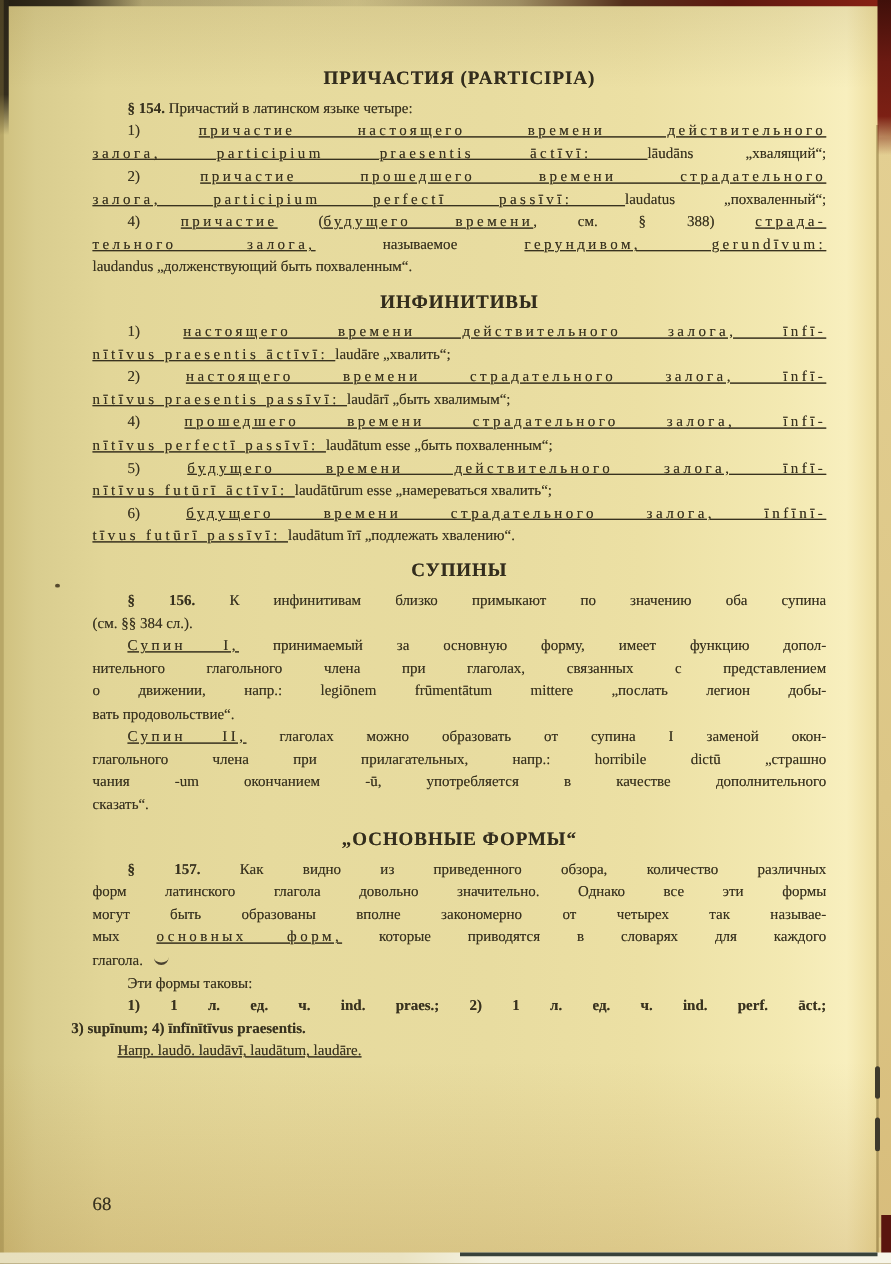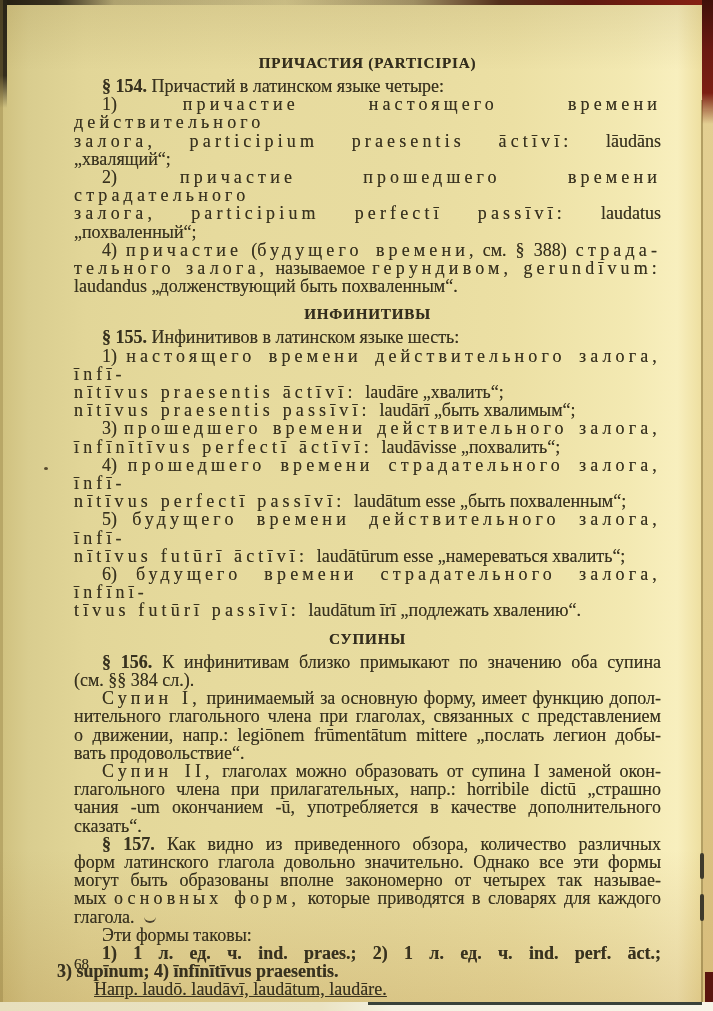--- a/index.html
+++ b/index.html
@@ -13,28 +13,28 @@
   }
   .textblock{position:absolute;left:74px;top:0;width:587px;padding-top:53px;}
   .heading{
     font-weight:bold;font-size:15.2px;line-height:20px;text-align:center;
     letter-spacing:.05em;margin:9px 0 4px;color:#332d1d;
     text-shadow:0 0 .5px rgba(50,42,25,.6);
   }
   .heading:first-child{margin-top:0;}
   .para{margin:0;}
   .ln{
-    font-size:18px;line-height:18.2px;color:#38321f;
+    font-size:12px;line-height:18.2px;color:#38321f;
     text-shadow:0 0 .5px rgba(50,42,25,.55);
   }
   .ln.just{text-align:justify;text-align-last:justify;}
   .in1{text-indent:28px;}
   .in2{margin-left:-17px;}
   .in3{text-indent:20px;text-decoration:underline;}
-  .sp{letter-spacing:.23em;}
+  .sp{letter-spacing:.23em;text-decoration:underline;}
   .bd{font-weight:bold;}
   .penmark{
     display:inline-block;width:12px;height:7px;margin-left:9px;
     border-bottom:2px solid #4a4230;border-radius:0 0 10px 10px;
   }
   .pagenum{position:absolute;left:74px;top:956px;font-size:15px;color:#38321f;text-shadow:0 0 .5px rgba(50,42,25,.55);}
   
   .edge-top{position:absolute;left:0;top:0;width:713px;height:5px;
     background:linear-gradient(90deg,#241e12 0%,#3a3220 8%,rgba(60,50,30,.25) 16%,rgba(60,50,30,.10) 40%,rgba(70,50,30,.40) 58%,#54301c 70%,#5e1a10 82%,#8a2114 100%);}
   .edge-left-dark{position:absolute;left:0;top:0;width:7px;height:108px;
@@ -71,32 +71,26 @@
         <div class="ln just in1"><span class="">2) </span><span class="sp">причастие прошедшего времени страдательного</span></div>
         <div class="ln just"><span class="sp">залога, participium perfectī passīvī: </span><span class="">laudatus „похваленный“;</span></div>
       </div>
       <div class="para">
         <div class="ln just in1"><span class="">4) </span><span class="sp">причастие</span><span class=""> (</span><span class="sp">будущего времени</span><span class="">, см. § 388) </span><span class="sp">страда-</span></div>
         <div class="ln just"><span class="sp">тельного залога,</span><span class=""> называемое </span><span class="sp">герундивом, gerundīvum:</span></div>
         <div class="ln"><span class="">laudandus „долженствующий быть похваленным“.</span></div>
       </div>
       <div class="heading">ИНФИНИТИВЫ</div>
       <div class="para">
-        <div class="ln in1"><span class="bd">§ 155. </span><span class="">Инфинитивов в латинском языке шесть:</span></div>
-      </div>
-      <div class="para">
         <div class="ln just in1"><span class="">1) </span><span class="sp">настоящего времени действительного залога, īnfī-</span></div>
         <div class="ln"><span class="sp">nītīvus praesentis āctīvī: </span><span class="">laudāre „хвалить“;</span></div>
       </div>
       <div class="para">
+        <div class="ln just in1"><span class="">2) </span><span class="sp">настоящего времени страдательного залога, īnfī-</span></div>
         <div class="ln"><span class="sp">nītīvus praesentis passīvī: </span><span class="">laudārī „быть хвалимым“;</span></div>
-      </div>
-      <div class="para">
-        <div class="ln just in1"><span class="">3) </span><span class="sp">прошедшего времени действительного залога,</span></div>
-        <div class="ln"><span class="sp">īnfīnītīvus perfectī āctīvī: </span><span class="">laudāvisse „похвалить“;</span></div>
       </div>
       <div class="para">
         <div class="ln just in1"><span class="">4) </span><span class="sp">прошедшего времени страдательного залога, īnfī-</span></div>
         <div class="ln"><span class="sp">nītīvus perfectī passīvī: </span><span class="">laudātum esse „быть похваленным“;</span></div>
       </div>
       <div class="para">
         <div class="ln just in1"><span class="">5) </span><span class="sp">будущего времени действительного залога, īnfī-</span></div>
         <div class="ln"><span class="sp">nītīvus futūrī āctīvī: </span><span class="">laudātūrum esse „намереваться хвалить“;</span></div>
       </div>
       <div class="para">
@@ -113,20 +107,21 @@
         <div class="ln just"><span class="">нительного глагольного члена при глаголах, связанных с представлением</span></div>
         <div class="ln just"><span class="">о движении, напр.: legiōnem frūmentātum mittere „послать легион добы-</span></div>
         <div class="ln"><span class="">вать продовольствие“.</span></div>
       </div>
       <div class="para">
         <div class="ln just in1"><span class="sp">Супин II,</span><span class=""> глаголах можно образовать от супина I заменой окон-</span></div>
         <div class="ln just"><span class="">глагольного члена при прилагательных, напр.: horribile dictū „страшно</span></div>
         <div class="ln just"><span class="">чания -um окончанием -ū, употребляется в качестве дополнительного</span></div>
         <div class="ln"><span class="">сказать“.</span></div>
       </div>
+      <div class="heading">„ОСНОВНЫЕ ФОРМЫ“</div>
       <div class="para">
         <div class="ln just in1"><span class="bd">§ 157. </span><span class="">Как видно из приведенного обзора, количество различных</span></div>
         <div class="ln just"><span class="">форм латинского глагола довольно значительно. Однако все эти формы</span></div>
         <div class="ln just"><span class="">могут быть образованы вполне закономерно от четырех так называе-</span></div>
         <div class="ln just"><span class="">мых </span><span class="sp">основных форм,</span><span class=""> которые приводятся в словарях для каждого</span></div>
         <div class="ln"><span class="">глагола.</span><span class="penmark"></span></div>
       </div>
       <div class="para">
         <div class="ln in1"><span class="">Эти формы таковы:</span></div>
       </div>

